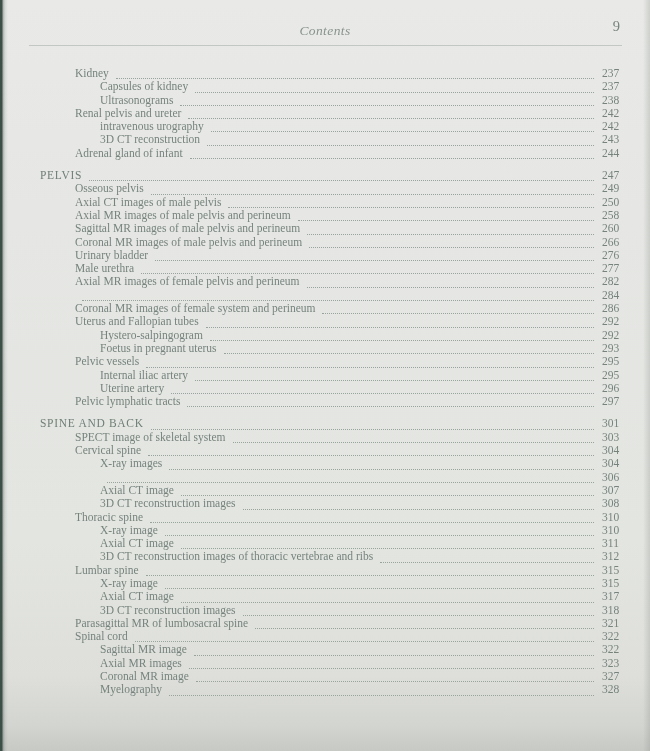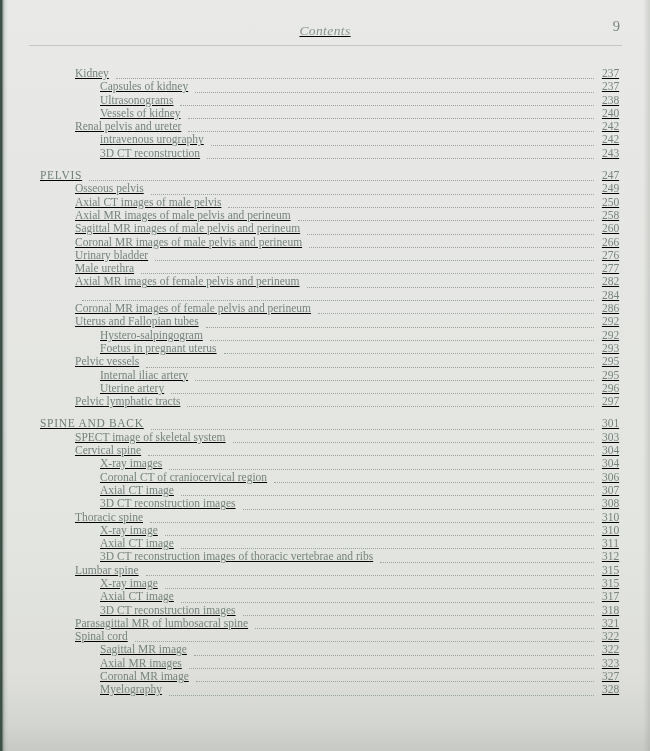--- a/index.html
+++ b/index.html
@@ -22,21 +22,21 @@
     position: absolute; left: 0; top: 0; bottom: 0; width: 8px;
     background: linear-gradient(90deg,
       var(--spine_edge, #3c5047) 0px, var(--spine_edge, #3c5047) 2px,
       rgba(92,108,100,0.45) 3px, rgba(130,142,135,0.18) 5px,
       rgba(130,142,135,0) 8px);
   }
   .right-edge {
     position: absolute; right: 0; top: 0; bottom: 0; width: 7px;
     background: linear-gradient(270deg, rgba(140,146,140,0.30), rgba(140,146,140,0));
   }
-  .page-surface { position: relative; width: 100%; height: 100%; text-decoration: underline; }
+  .page-surface { position: relative; width: 100%; height: 100%; }
 
   .running-header { position: relative; padding-top: 21px; text-align: center; }
   .running-title {
     font-style: italic;
     font-size: 13.5px; line-height: 17px;
     letter-spacing: 0.4px;
     color: var(--ink_light, #89938d);
   }
   .folio {
     position: absolute; right: 30px; top: 18px;
@@ -93,39 +93,39 @@
           <div class="toc-row lvl2">
             <span class="toc-label">Capsules of kidney</span>
             <span class="leader"></span>
             <span class="toc-page">237</span>
           </div>
           <div class="toc-row lvl2">
             <span class="toc-label">Ultrasonograms</span>
             <span class="leader"></span>
             <span class="toc-page">238</span>
           </div>
-          <div class="toc-row lvl2">
-            <span class="toc-label">Vessels of kidney</span>
-            <span class="leader"></span>
-            <span class="toc-page">240</span>
-          </div>
           <div class="toc-row lvl1">
             <span class="toc-label">Renal pelvis and ureter</span>
             <span class="leader"></span>
             <span class="toc-page">242</span>
           </div>
           <div class="toc-row lvl2">
             <span class="toc-label">intravenous urography</span>
             <span class="leader"></span>
             <span class="toc-page">242</span>
           </div>
           <div class="toc-row lvl2">
             <span class="toc-label">3D CT reconstruction</span>
             <span class="leader"></span>
             <span class="toc-page">243</span>
+          </div>
+          <div class="toc-row lvl1">
+            <span class="toc-label">Adrenal gland of infant</span>
+            <span class="leader"></span>
+            <span class="toc-page">244</span>
           </div>
         </div>
         <div class="toc-section">
           <div class="toc-row lvl0">
             <span class="toc-label">PELVIS</span>
             <span class="leader"></span>
             <span class="toc-page">247</span>
           </div>
           <div class="toc-row lvl1">
             <span class="toc-label">Osseous pelvis</span>
@@ -165,21 +165,21 @@
           <div class="toc-row lvl1">
             <span class="toc-label">Axial MR images of female pelvis and perineum</span>
             <span class="leader"></span>
             <span class="toc-page">282</span>
           </div>
           <div class="toc-row lvl1">
             <span class="leader"></span>
             <span class="toc-page">284</span>
           </div>
           <div class="toc-row lvl1">
-            <span class="toc-label">Coronal MR images of female pelvis and perineum</span>
+            <span class="toc-label">Coronal MR images of female system and perineum</span>
             <span class="leader"></span>
             <span class="toc-page">286</span>
           </div>
           <div class="toc-row lvl1">
             <span class="toc-label">Uterus and Fallopian tubes</span>
             <span class="leader"></span>
             <span class="toc-page">292</span>
           </div>
           <div class="toc-row lvl2">
             <span class="toc-label">Hystero-salpingogram</span>
@@ -227,21 +227,20 @@
             <span class="toc-label">Cervical spine</span>
             <span class="leader"></span>
             <span class="toc-page">304</span>
           </div>
           <div class="toc-row lvl2">
             <span class="toc-label">X-ray images</span>
             <span class="leader"></span>
             <span class="toc-page">304</span>
           </div>
           <div class="toc-row lvl2">
-            <span class="toc-label">Coronal CT of craniocervical region</span>
             <span class="leader"></span>
             <span class="toc-page">306</span>
           </div>
           <div class="toc-row lvl2">
             <span class="toc-label">Axial CT image</span>
             <span class="leader"></span>
             <span class="toc-page">307</span>
           </div>
           <div class="toc-row lvl2">
             <span class="toc-label">3D CT reconstruction images</span>

